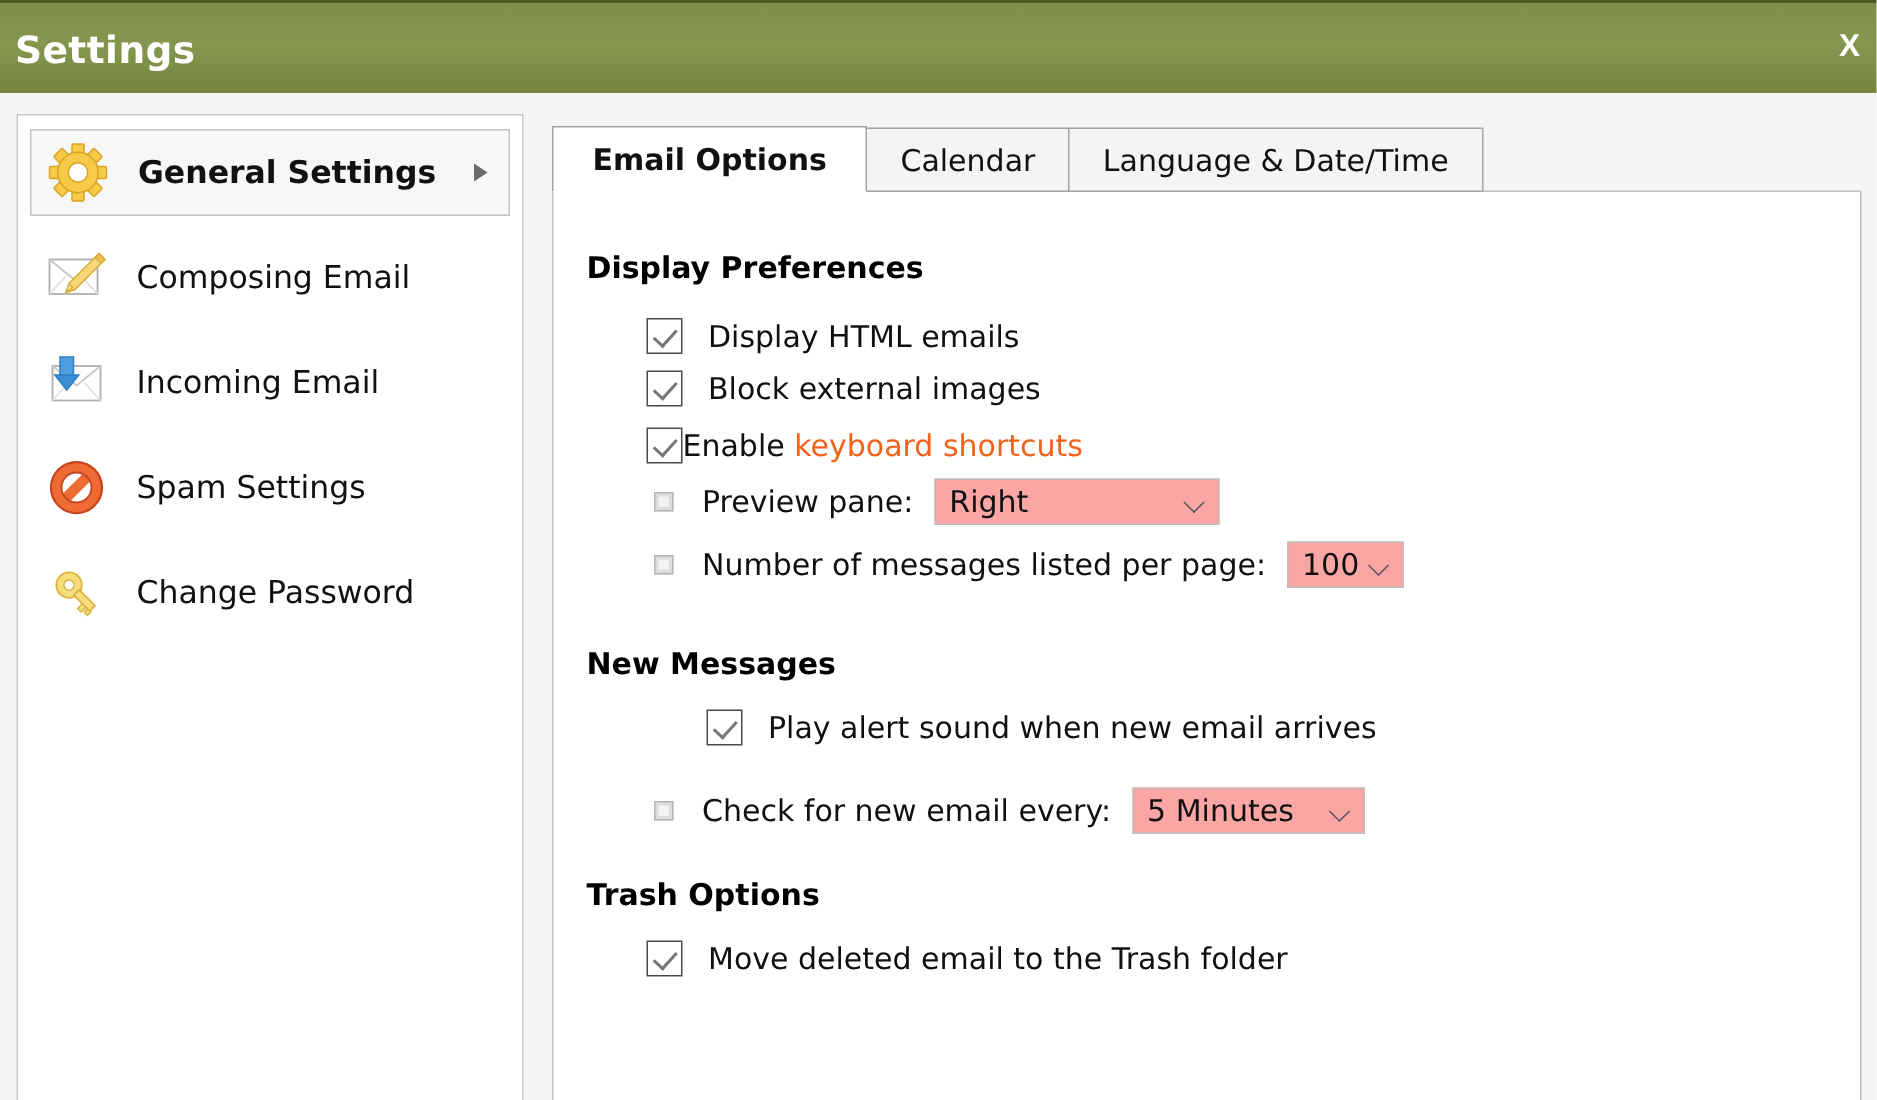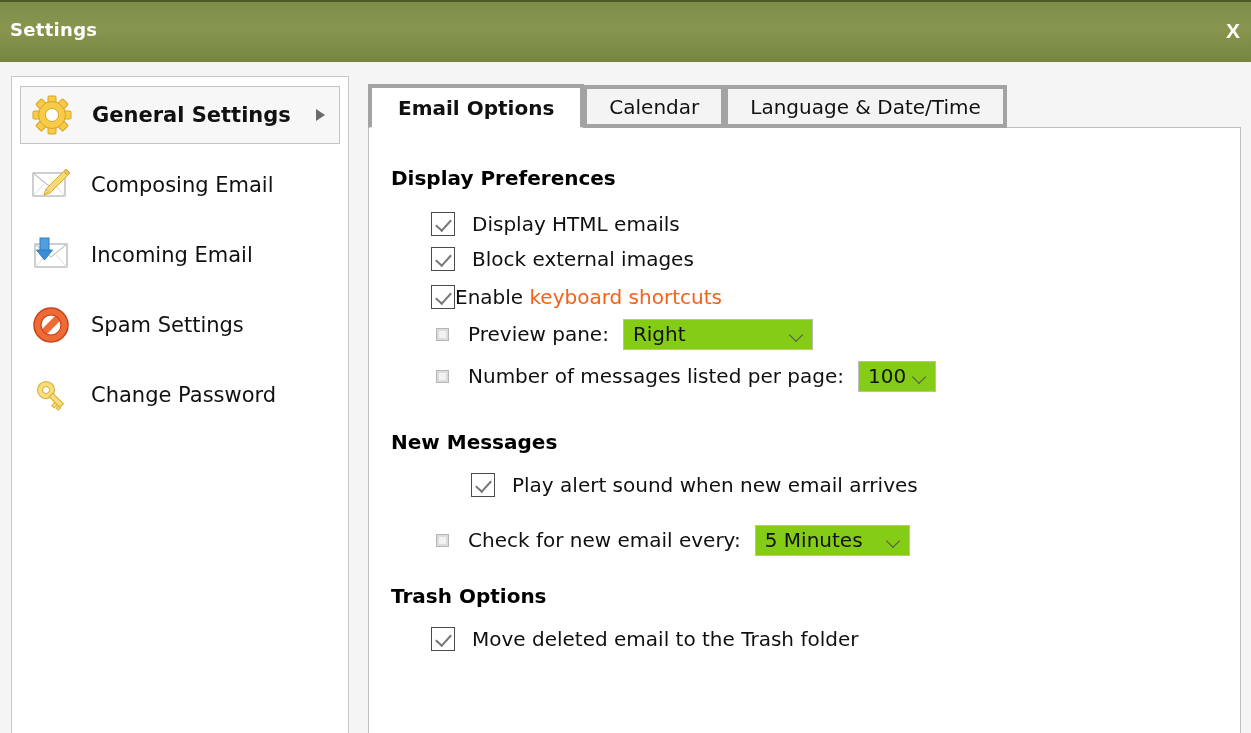--- a/index.html
+++ b/index.html
@@ -18,21 +18,21 @@
     left: 0; top: 0;
     width: 1251px;
     height: 62px;
     background: linear-gradient(to bottom, #7d8f4a 0%, #87964f 45%, #76853f 100%);
     border-top: 2px solid #4d5a28;
     box-sizing: border-box;
   }
   #title-text {
     position: absolute;
     left: 10px; top: 17px;
-    font-size: 18px;
+    font-size: 25px;
     font-weight: bold;
     color: #ffffff;
     letter-spacing: 0.3px;
   }
   #close-button {
     position: absolute;
     right: 11px; top: 18px;
     font-size: 21px;
     font-weight: bold;
     color: #ffffff;
@@ -103,21 +103,21 @@
     display: flex;
     align-items: flex-end;
     z-index: 3;
   }
   .tab {
     height: 43px;
     display: flex;
     align-items: center;
     justify-content: center;
     box-sizing: border-box;
-    border: 4px solid #a3a3a3;
+    border: 1px solid #a3a3a3;
     background: #f4f4f4;
     font-size: 20px;
     color: #111111;
     cursor: pointer;
     padding: 0 22px;
     margin-right: -1px;
   }
   .tab.active {
     background: #ffffff;
     border-bottom: 1px solid #ffffff;
@@ -185,21 +185,21 @@
   .opt-label {
     font-size: 20px;
     color: #101010;
     white-space: nowrap;
   }
   .link-orange { color: #f4611b; cursor: pointer; }
 
   .sel {
     box-sizing: border-box;
     border: 1px solid #bcbcbc;
-    background: #84cc16;
+    background: #fca5a5;
     height: 31px;
     display: flex;
     align-items: center;
     position: relative;
     cursor: pointer;
   }
   .sel .sel-val {
     font-size: 20px;
     color: #111111;
     padding-left: 9px;

